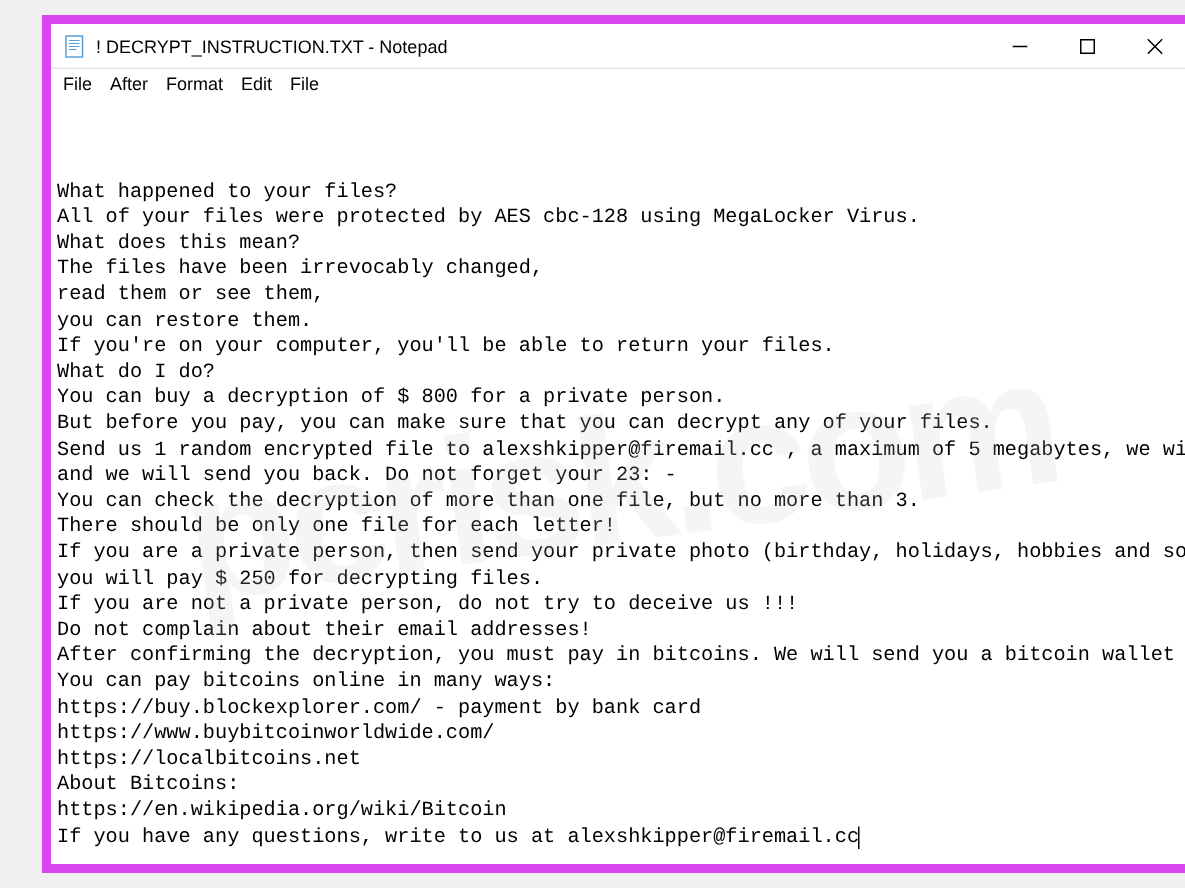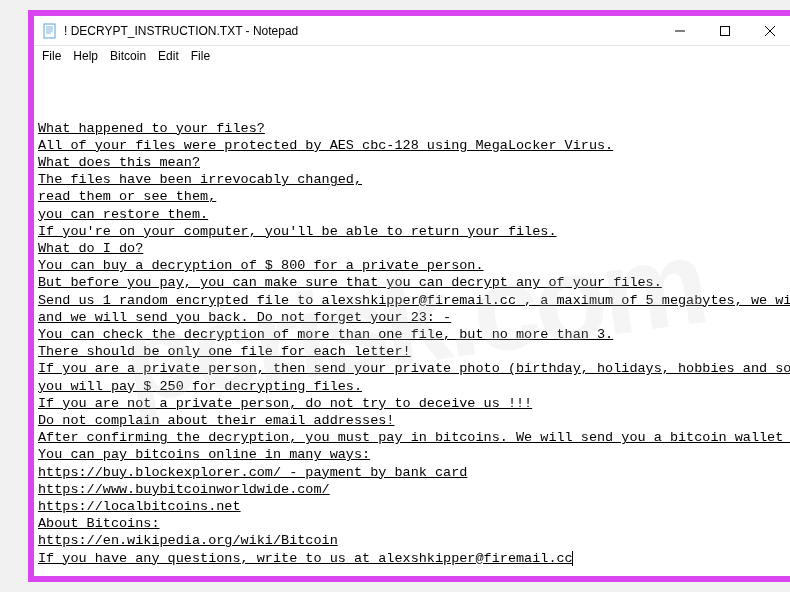--- a/index.html
+++ b/index.html
@@ -77,21 +77,21 @@
       padding: 2px 4px;
       font-family: Consolas, "Courier New", monospace;
       font-size: 13.5px;
       line-height: 17.2px;
       white-space: pre;
       overflow: hidden;
       color: #000;
       background: #fff;
       position: relative;
     }
-    .text-line { display: block; text-decoration: underline; }
+    .text-line { display: block; }
     .cursor-caret {
       display: inline-block;
       width: 1px;
       height: 15px;
       background: #000;
       vertical-align: text-bottom;
       margin-left: -1px;
     }
     .watermark {
       position: absolute;
@@ -137,22 +137,22 @@
         <svg viewBox="0 0 10 10">
             <line x1="0" y1="0" x2="10" y2="10" stroke="#000" stroke-width="1"></line>
             <line x1="10" y1="0" x2="0" y2="10" stroke="#000" stroke-width="1"></line>
           </svg>
       </button>
     </div>
   </div>
 
   <div class="menubar">
     <span class="menu-item">File</span>
-    <span class="menu-item">Help</span>
-    <span class="menu-item">Bitcoin</span>
+    <span class="menu-item">After</span>
+    <span class="menu-item">Format</span>
     <span class="menu-item">Edit</span>
     <span class="menu-item">File</span>
   </div>
 
   <div class="content">
     <div class="watermark">pcrisk.com</div>
     <div id="text-lines"><span class="text-line">What happened to your files?</span><span class="text-line">All of your files were protected by AES cbc-128 using MegaLocker Virus.</span><span class="text-line">What does this mean?</span><span class="text-line">The files have been irrevocably changed,</span><span class="text-line">read them or see them,</span><span class="text-line">you can restore them.</span><span class="text-line">If you're on your computer, you'll be able to return your files.</span><span class="text-line">What do I do?</span><span class="text-line">You can buy a decryption of $ 800 for a private person.</span><span class="text-line">But before you pay, you can make sure that you can decrypt any of your files.</span><span class="text-line">Send us 1 random encrypted file to alexshkipper@firemail.cc , a maximum of 5 megabytes, we will </span><span class="text-line">and we will send you back. Do not forget your 23: -</span><span class="text-line">You can check the decryption of more than one file, but no more than 3.</span><span class="text-line">There should be only one file for each letter!</span><span class="text-line">If you are a private person, then send your private photo (birthday, holidays, hobbies and so on</span><span class="text-line">you will pay $ 250 for decrypting files.</span><span class="text-line">If you are not a private person, do not try to deceive us !!!</span><span class="text-line">Do not complain about their email addresses!</span><span class="text-line">After confirming the decryption, you must pay in bitcoins. We will send you a bitcoin wallet alo</span><span class="text-line">You can pay bitcoins online in many ways:</span><span class="text-line">https://buy.blockexplorer.com/ - payment by bank card</span><span class="text-line">https://www.buybitcoinworldwide.com/</span><span class="text-line">https://localbitcoins.net</span><span class="text-line">About Bitcoins:</span><span class="text-line">https://en.wikipedia.org/wiki/Bitcoin</span><span class="text-line">If you have any questions, write to us at alexshkipper@firemail.cc<span class="cursor-caret"></span></span></div>
   </div>
 </div>
 

